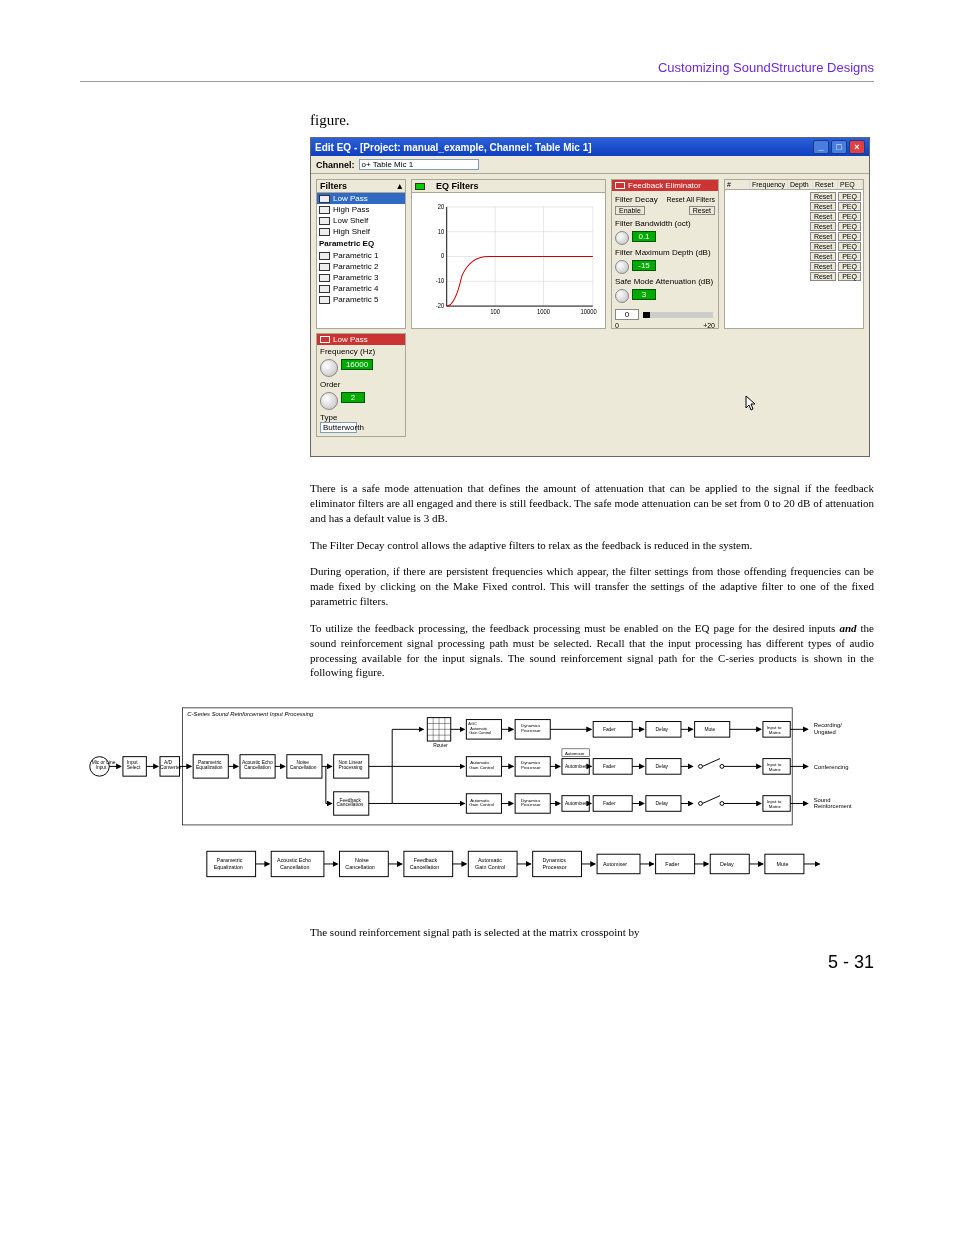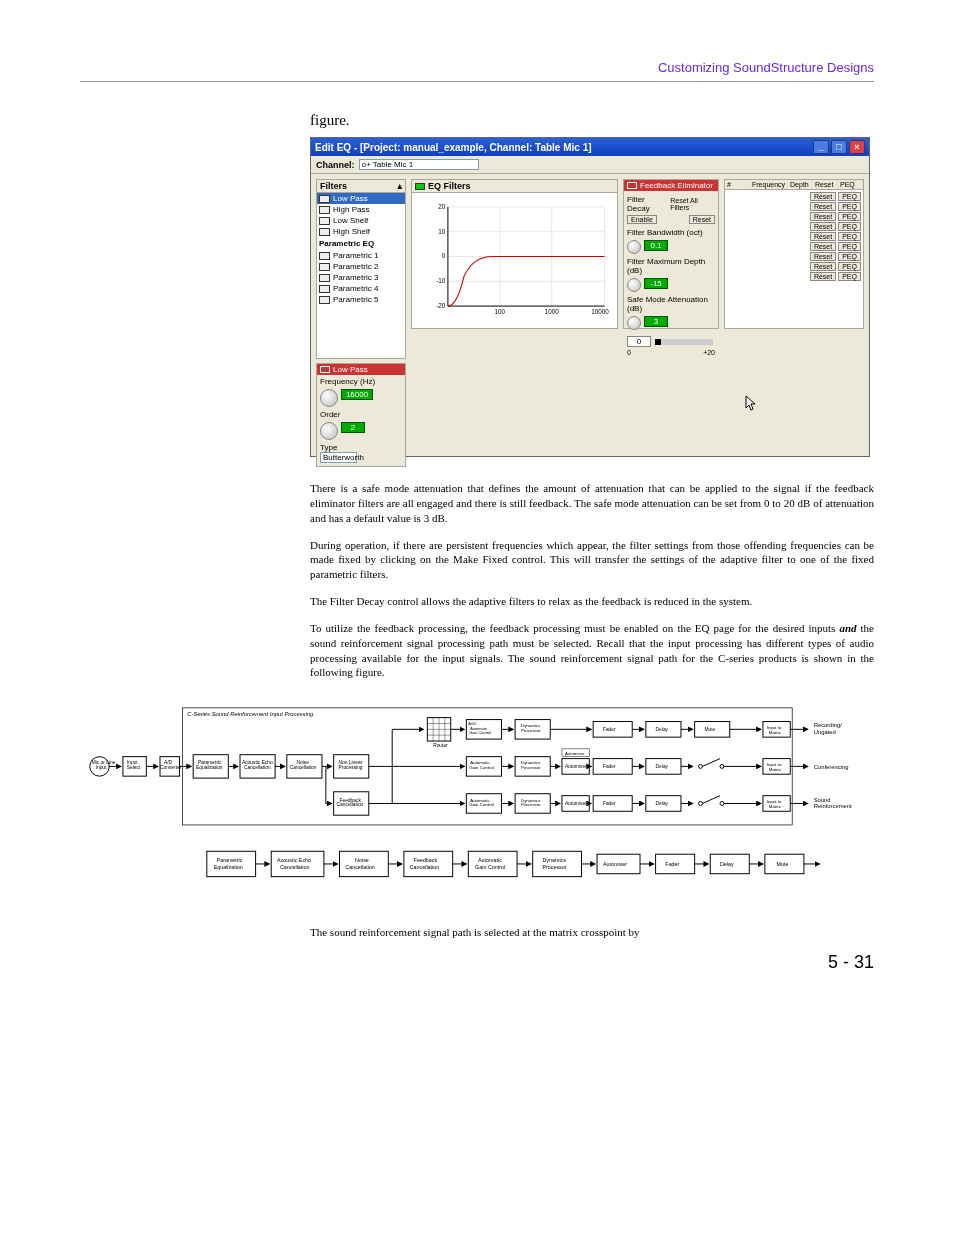--- a/index.html
+++ b/index.html
@@ -80,21 +80,21 @@
   .left-col {
     width: 90px;
     display: flex;
     flex-direction: column;
     gap: 4px;
   }
   .filters-panel {
     border: 1px solid #aca899;
     background: #fff;
     flex: 0 0 auto;
-    height: 180px;
+    height: 150px;
     overflow: hidden;
     display: flex;
     flex-direction: column;
   }
   .filters-panel .hdr {
     background: #ece9d8;
     font-weight: bold;
     padding: 1px 3px;
     border-bottom: 1px solid #aca899;
     display:flex; justify-content:space-between;
@@ -159,31 +159,31 @@
     background: #fff;
     display: flex;
     flex-direction: column;
     height: 150px;
   }
   .graph-panel .hdr {
     background: #ece9d8;
     padding: 1px 3px;
     font-weight: bold;
     border-bottom: 1px solid #aca899;
-    display:flex; align-items:center; gap:3px;
+    display:flex; align-items:center; gap:11px;
   }
   .graph-panel .hdr .icon { width:10px; height:7px; border:1px solid #333; background:#0c0; display:inline-block; }
   .graph-body {
     flex: 1;
     position: relative;
     padding: 4px 8px 12px 18px;
   }
   .graph-svg { width:100%; height: 100%; }
   .fb-col {
-    width: 96px;
+    width: 108px;
     border: 1px solid #aca899;
     background: #ece9d8;
     display:flex; flex-direction:column;
     padding: 3px;
     font-size: 8px;
     height: 150px;
   }
   .fb-col .title {
     background: #cc3333; color:#fff;
     padding: 1px 3px;
@@ -463,22 +463,22 @@
       </div>
 
       <div class="cursor">
         <svg width="14" height="18" viewBox="0 0 14 18">
             <path d="M1 1 L1 13 L4 10 L6 15 L8 14 L6 9 L10 9 Z" fill="#fff" stroke="#000" stroke-width="1"></path>
           </svg>
       </div>
     </div>
 
     <p class="para">There is a safe mode attenuation that defines the amount of attenuation that can be applied to the signal if the feedback eliminator filters are all engaged and there is still feedback. The safe mode attenuation can be set from 0 to 20 dB of attenuation and has a default value is 3 dB.</p>
+    <p class="para">The Filter Decay control allows the adaptive filters to relax as the feedback is reduced in the system.</p>
     <p class="para">During operation, if there are persistent frequencies which appear, the filter settings from those offending frequencies can be made fixed by clicking on the Make Fixed control. This will transfer the settings of the adaptive filter to one of the fixed parametric filters.</p>
-    <p class="para">The Filter Decay control allows the adaptive filters to relax as the feedback is reduced in the system.</p>
     <p class="para">
       <span>To utilize the feedback processing, the feedback processing must be enabled on the EQ page for the desired inputs </span><strong><em>and</em></strong><span> the sound reinforcement signal processing path must be selected. Recall that the input processing has different types of audio processing available for the input signals. The sound reinforcement signal path for the C-series products is shown in the following figure.</span>
     </p>
 
     <div class="diagram">
       <svg viewBox="0 0 820 210" width="800" height="205" font-family="Arial" font-size="6">
         <defs>
           <marker id="ah" markerWidth="6" markerHeight="6" refX="5" refY="3" orient="auto">
             <path d="M0,0 L6,3 L0,6 Z" fill="#000"></path>
           </marker>

